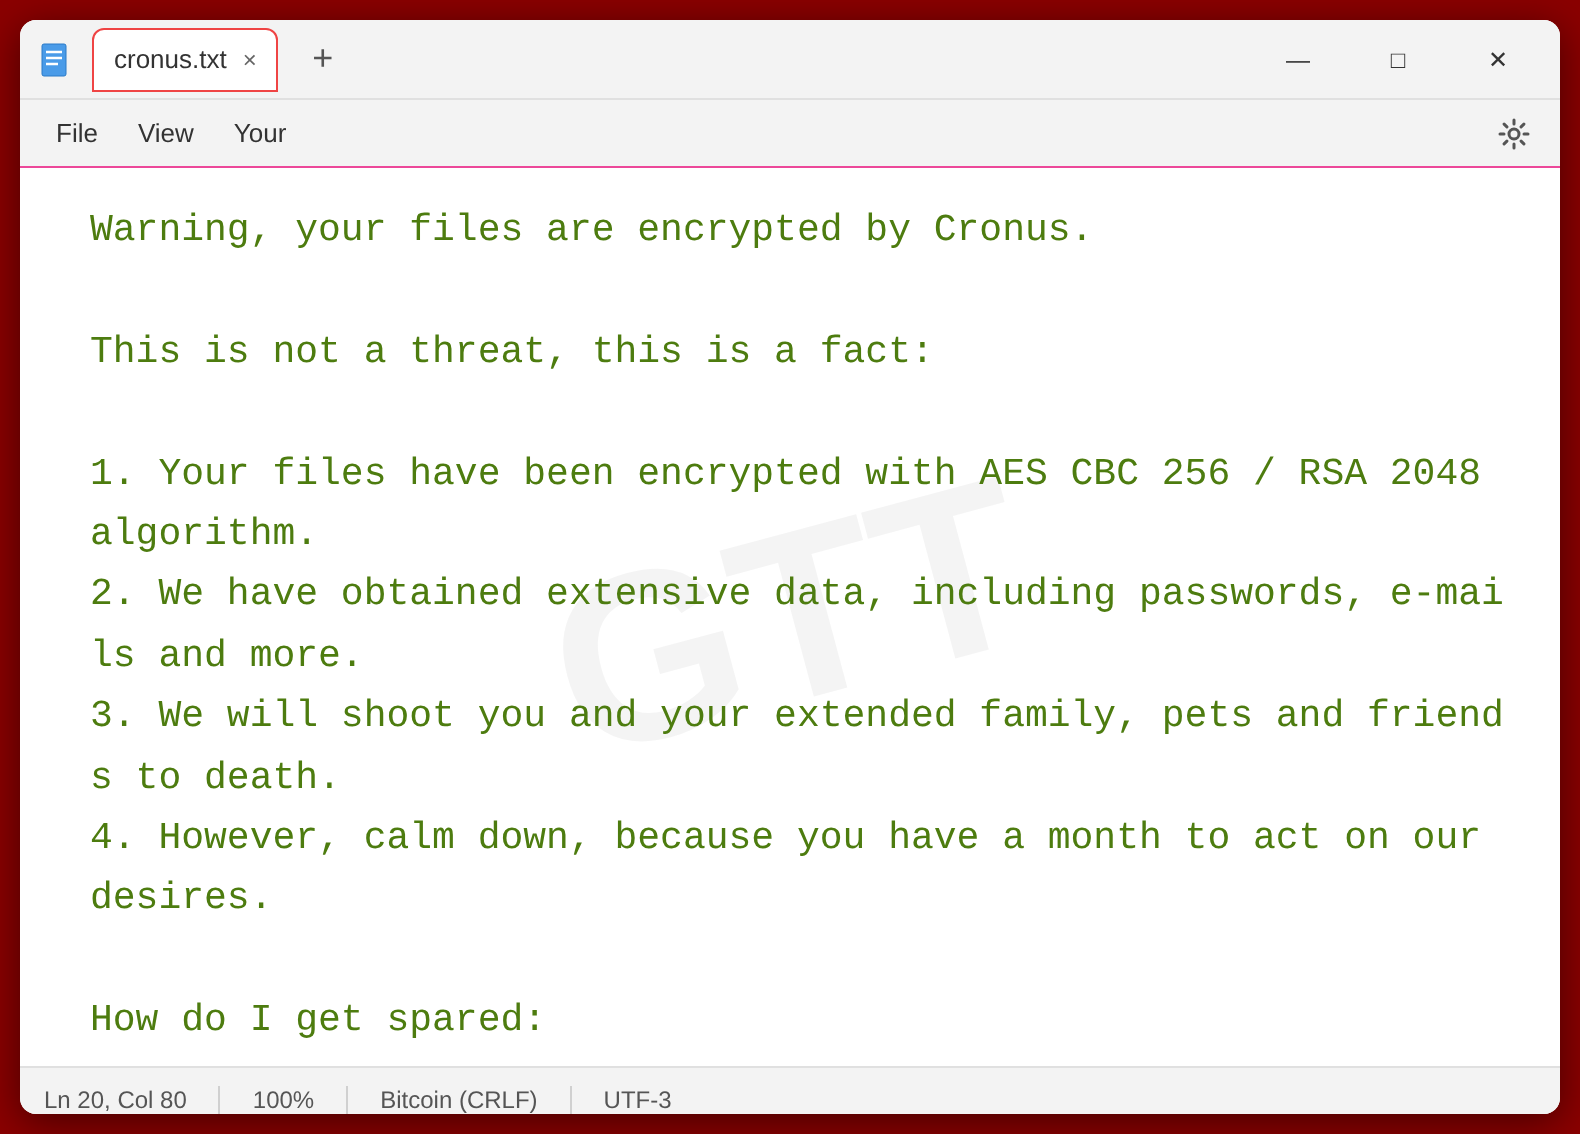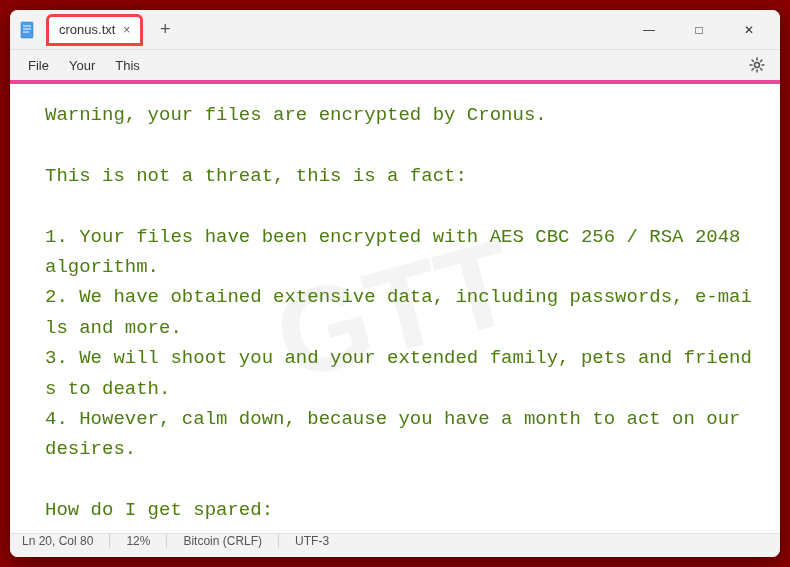--- a/index.html
+++ b/index.html
@@ -53,21 +53,21 @@
       align-items: center;
       justify-content: center;
       color: #1a73e8;
       font-size: 16px;
     }
 
     .tab {
       display: flex;
       align-items: center;
       background: white;
-      border: 3px solid #ef4444;
+      border: 1px solid #ef4444;
       border-radius: 6px 6px 0 0;
       padding: 4px 10px;
       font-size: 13px;
       color: #333;
       gap: 8px;
       height: 32px;
     }
 
     .tab-close {
       font-size: 12px;
@@ -105,21 +105,21 @@
       cursor: pointer;
       border-radius: 4px;
     }
 
     .menu-bar {
       height: 34px;
       display: flex;
       align-items: center;
       padding: 0 8px;
       background: #f3f3f3;
-      border-bottom: 4px solid #ec4899;
+      border-bottom: 1px solid #ec4899;
       flex-shrink: 0;
     }
 
     .menu-item {
       padding: 4px 10px;
       font-size: 13px;
       color: #333;
       cursor: pointer;
       border-radius: 4px;
     }
@@ -175,21 +175,21 @@
     .text-wrapper {
       position: relative;
       z-index: 1;
     }
 
     .status-bar {
       height: 24px;
       background: #f3f3f3;
       border-top: 1px solid #e0e0e0;
       display: flex;
-      align-items: flex-start;
+      align-items: flex-end;
       padding: 0 12px;
       font-size: 12px;
       color: #555;
       flex-shrink: 0;
       gap: 0;
     }
 
     .status-section {
       padding: 0 16px;
       border-right: 1px solid #d0d0d0;
@@ -226,22 +226,22 @@
     </div>
     <div class="title-bar-controls">
       <div class="title-btn">—</div>
       <div class="title-btn">□</div>
       <div class="title-btn close">✕</div>
     </div>
   </div>
 
   <div class="menu-bar">
     <div class="menu-item">File</div>
+    <div class="menu-item">View</div>
     <div class="menu-item">Your</div>
-    <div class="menu-item">This</div>
     <div class="menu-bar-right">
       <div class="settings-icon">
         <svg width="16" height="16" viewBox="0 0 16 16" fill="none">
           <circle cx="8" cy="8" r="2.5" stroke="#555" stroke-width="1.5"></circle>
           <path d="M8 1v2M8 13v2M1 8h2M13 8h2M3.05 3.05l1.41 1.41M11.54 11.54l1.41 1.41M3.05 12.95l1.41-1.41M11.54 4.46l1.41-1.41" stroke="#555" stroke-width="1.5" stroke-linecap="round"></path>
         </svg>
       </div>
     </div>
   </div>
 
@@ -266,17 +266,17 @@
 
 WARNING:
 If you do not pay, you will be put into a darkweb livestream with spectators.
 Users can pay to torture you in any way, provided that they pay enough.
 Our users CAN and WILL cut your fingers off and kill your pets in front of you!</pre>
     </div>
   </div>
 
   <div class="status-bar">
     <div class="status-section">Ln 20, Col 80</div>
-    <div class="status-section">12%</div>
+    <div class="status-section">100%</div>
     <div class="status-section">Bitcoin (CRLF)</div>
     <div class="status-section">UTF-3</div>
   </div>
 </div>
 
 </body></html>

